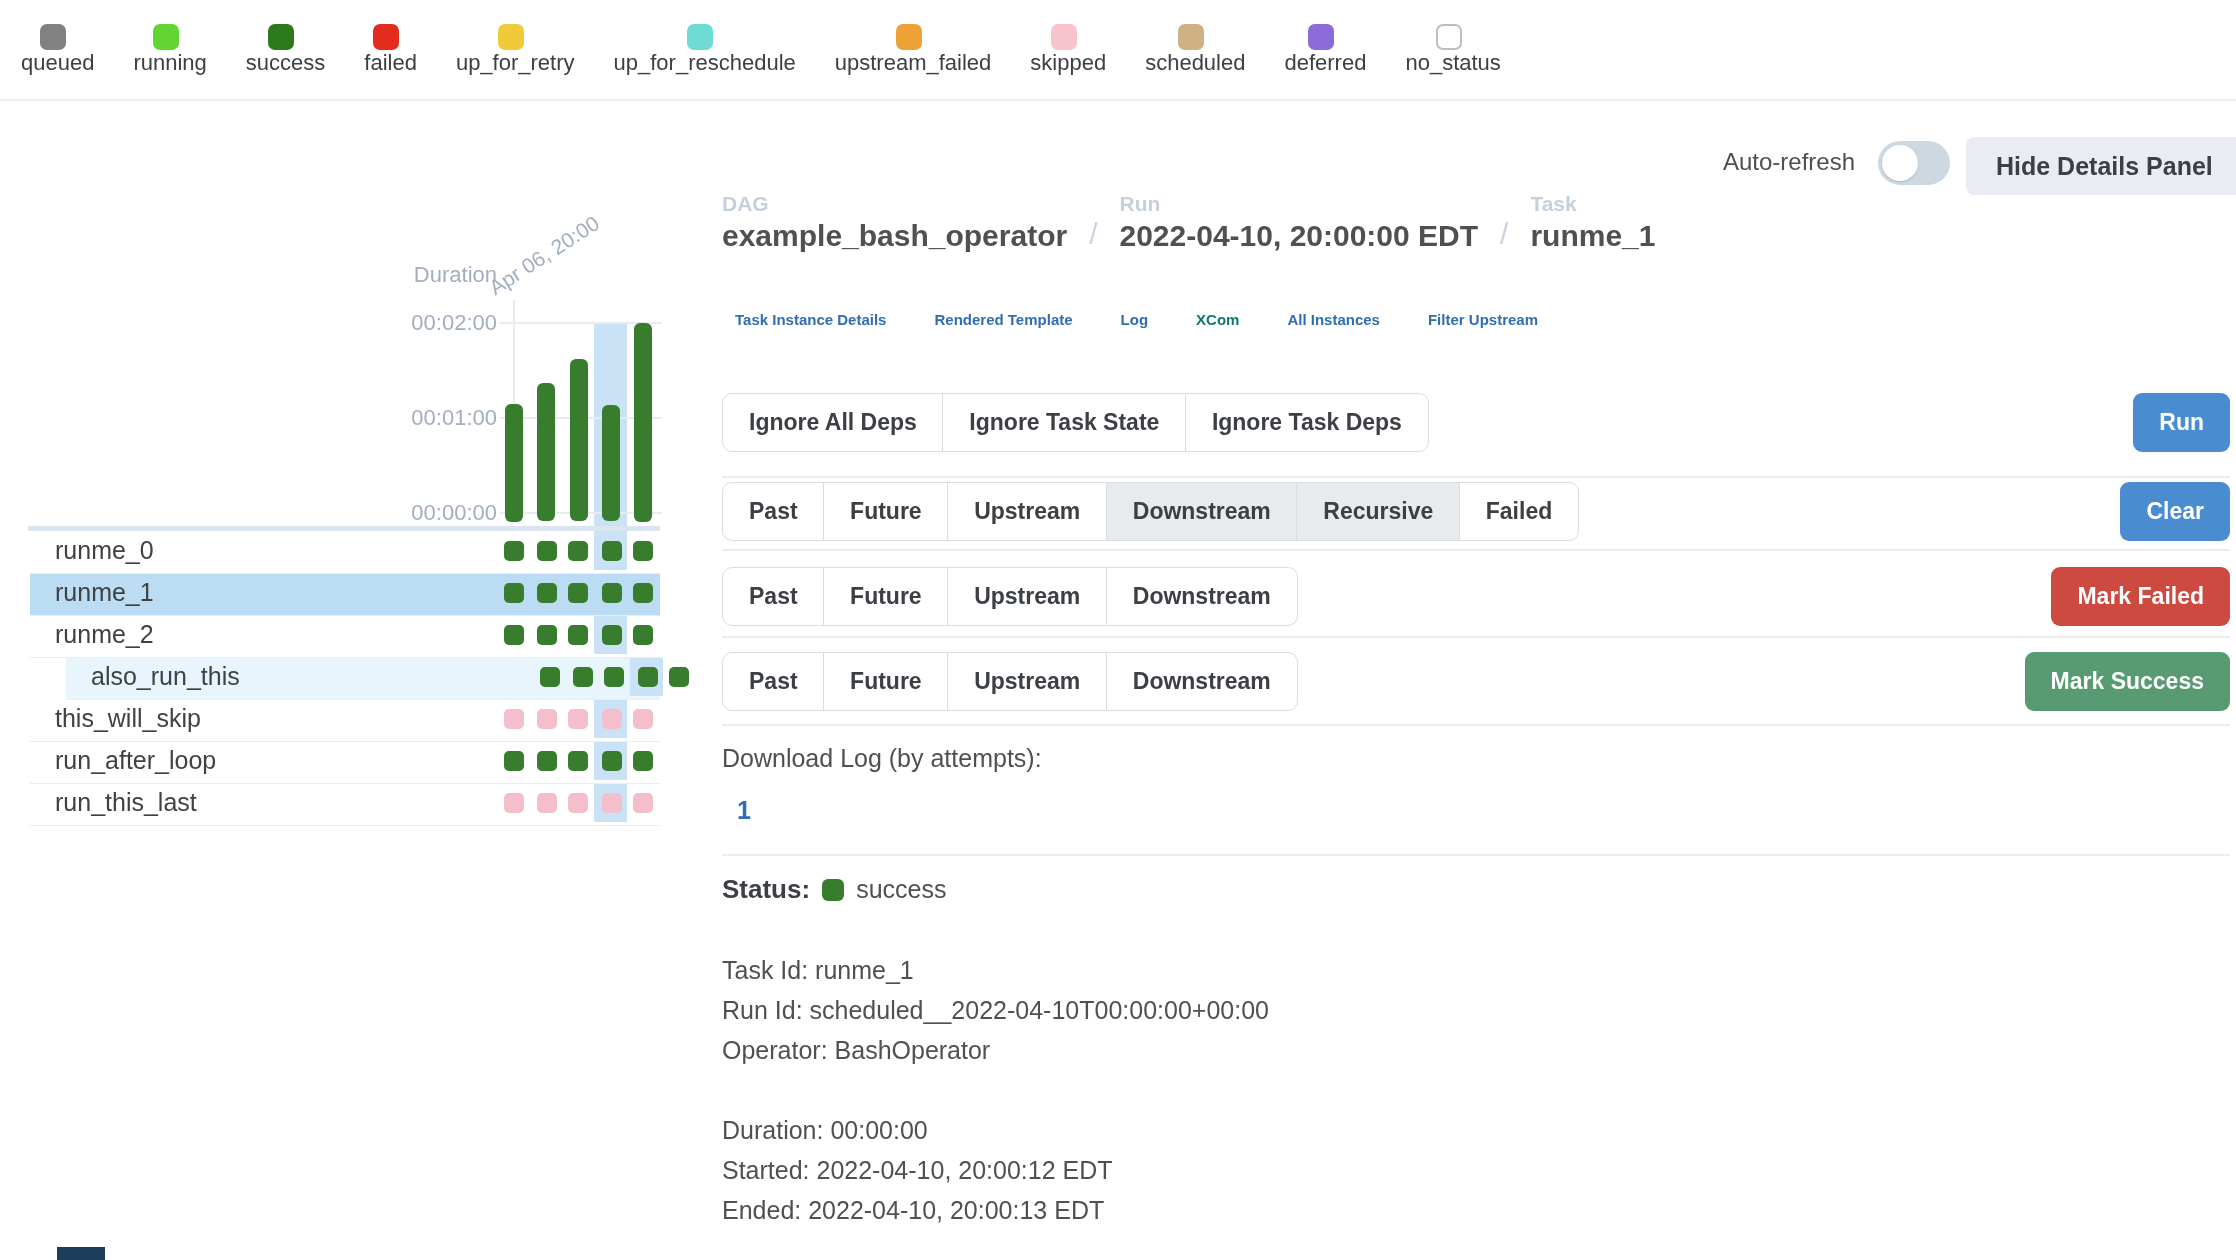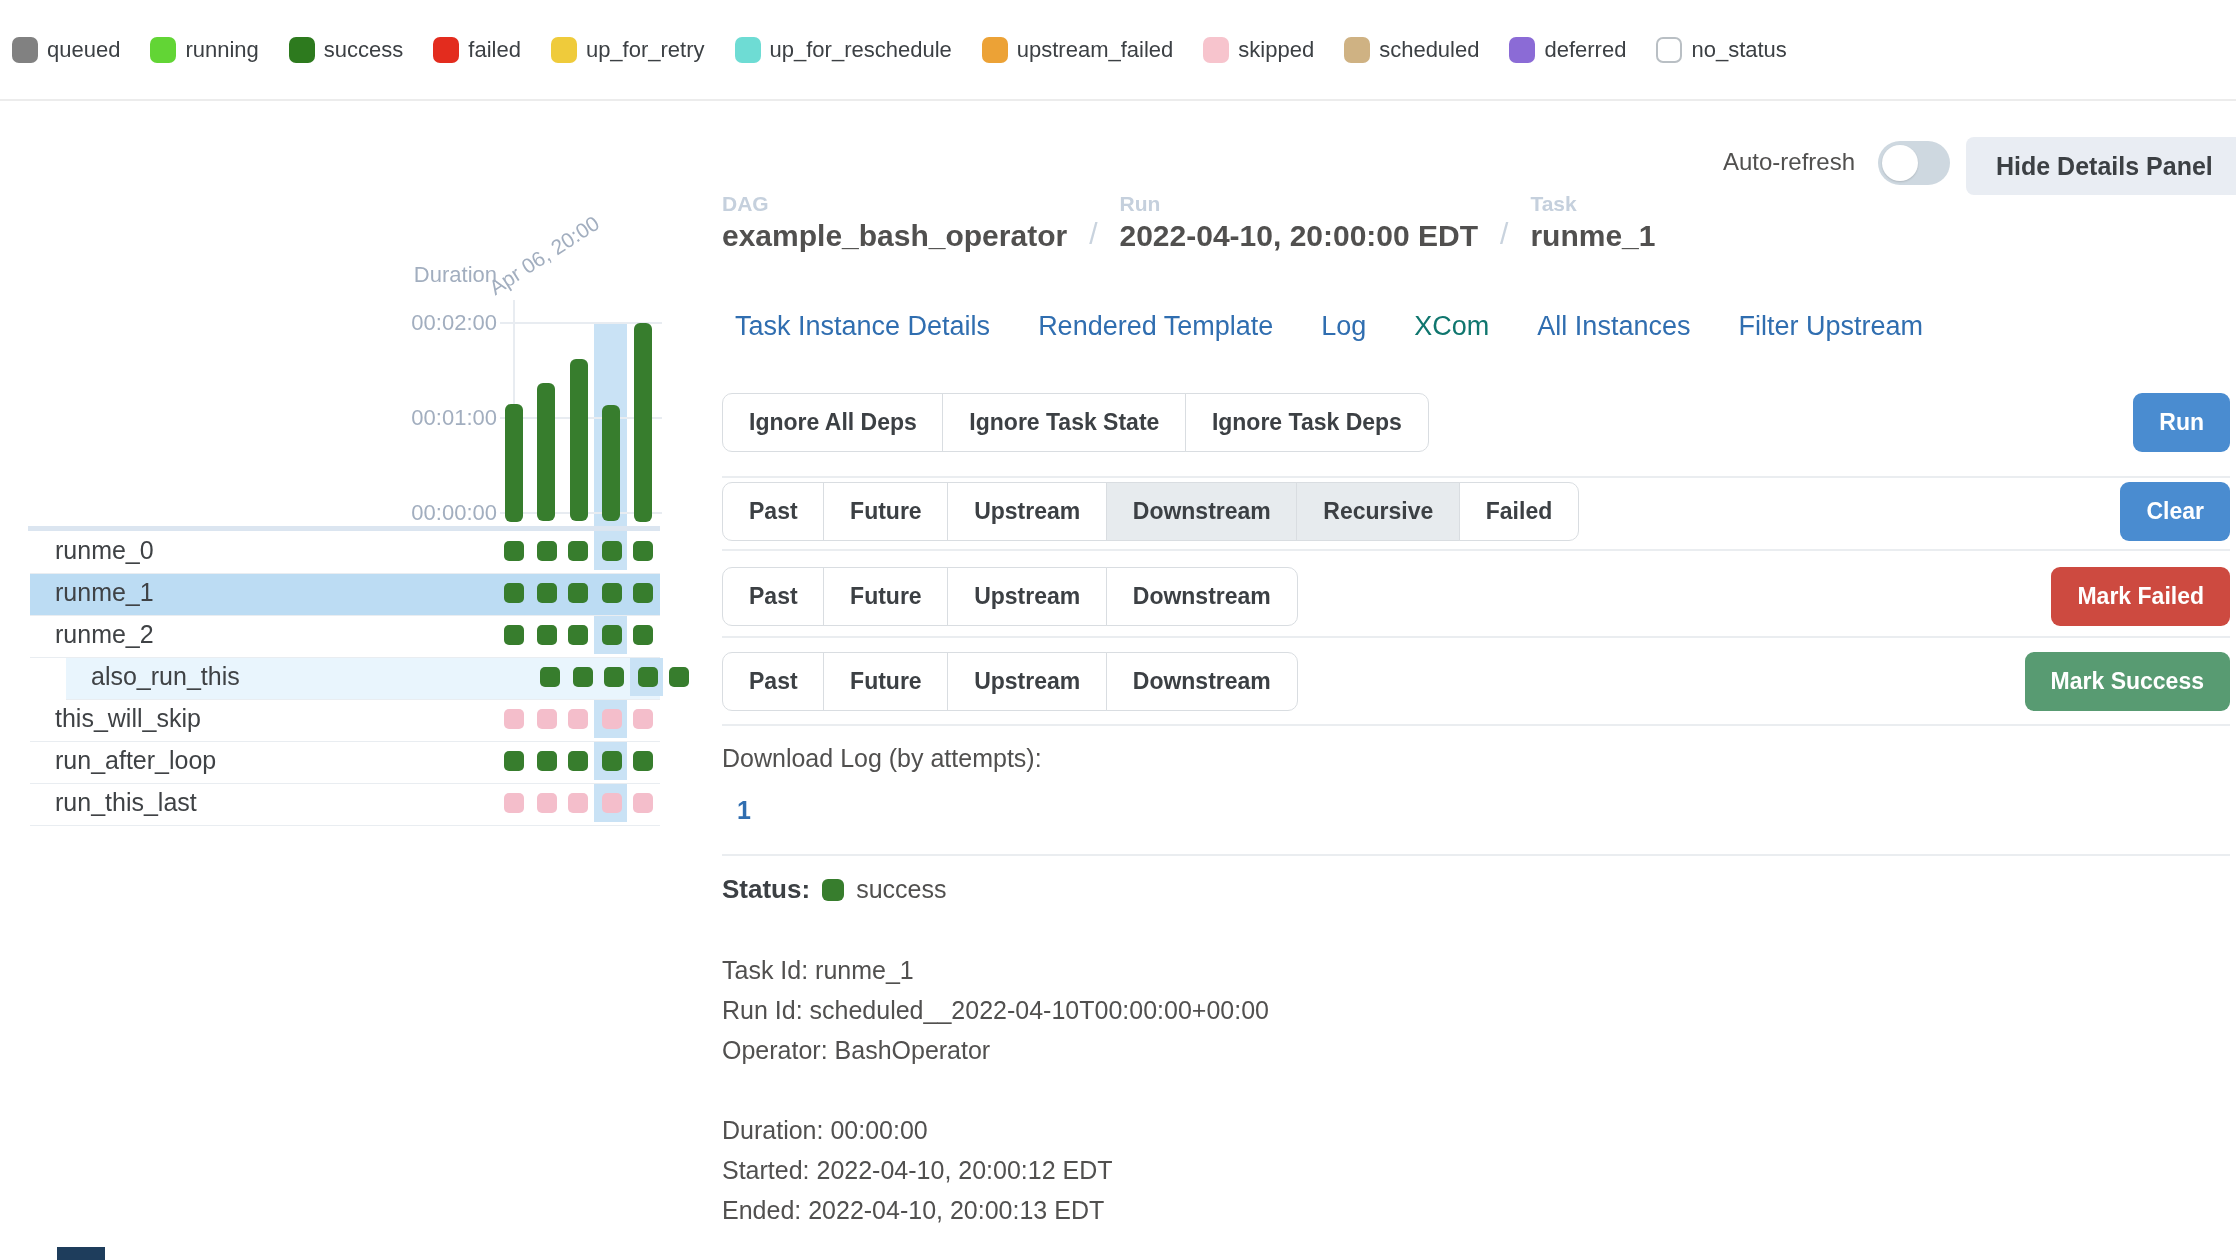--- a/index.html
+++ b/index.html
@@ -4,21 +4,21 @@
 <style>
   html,body{margin:0;padding:0;background:#fff;}
   .app{position:relative;width:2236px;height:1260px;background:#fff;overflow:hidden;
        font-family:"Liberation Sans",sans-serif;color:#51504f;}
   .abs{position:absolute;}
 
   
   #legend-bar{position:absolute;top:0;left:0;width:2236px;height:101px;
               border-bottom:2px solid #ececec;display:flex;align-items:center;
               padding-left:12px;gap:30px;box-sizing:border-box;}
-  .legend-item{display:flex;align-items:center;}
+  .legend-item{display:flex;align-items:center;flex-direction:column;}
   .legend-swatch{width:26px;height:26px;border-radius:7px;flex:0 0 auto;box-sizing:border-box;}
   .legend-label{font-size:22px;color:#3c4044;margin-left:9px;white-space:nowrap;}
 
   
   #duration-title{left:377px;top:262px;width:120px;text-align:right;font-size:22px;color:#a2aebf;}
   #x-tick-label{left:498px;top:276px;font-size:21px;color:#a2aebf;white-space:nowrap;
                 transform:rotate(-33deg);transform-origin:left bottom;}
   .y-tick{left:377px;width:120px;text-align:right;font-size:22px;color:#a2aebf;}
   .gridline-h{left:500px;width:162px;height:2px;background:#e8ecf1;}
   #gridline-v{left:513px;top:300px;width:2px;height:213px;background:#e8ecf1;}
@@ -41,21 +41,21 @@
   #hide-panel-btn{left:1966px;top:137px;height:58px;line-height:58px;padding:0 30px;border-radius:8px;
                   background:#e9edf3;font-weight:bold;font-size:25px;color:#3c4044;white-space:nowrap;}
 
   #breadcrumb{left:722px;top:192px;display:flex;gap:22px;align-items:flex-end;}
   .crumb{display:flex;flex-direction:column;}
   .crumb-label{font-weight:bold;font-size:21px;color:#c5d0dd;margin-bottom:3px;}
   .crumb-value{font-weight:bold;font-size:30px;color:#51504f;white-space:nowrap;}
   .crumb-sep{font-size:30px;color:#c9d3de;padding-bottom:2px;}
 
   #tabs{left:735px;top:311px;display:flex;gap:48px;}
-  .tab{font-weight:normal;font-size:27px;white-space:nowrap;cursor:pointer;}
+  .tab{font-weight:bold;font-size:15px;white-space:nowrap;cursor:pointer;}
 
   .action-row{left:722px;width:1508px;display:flex;justify-content:space-between;align-items:flex-start;}
   .btn-group{display:flex;}
   .gbtn{height:59px;line-height:57px;padding:0 26px;font-weight:bold;font-size:23px;color:#3c4044;
         background:#fff;border:1.5px solid #d9dde1;margin-left:-1.5px;white-space:nowrap;box-sizing:border-box;}
   .gbtn.first{border-radius:10px 0 0 10px;margin-left:0;}
   .gbtn.last{border-radius:0 10px 10px 0;}
   .gbtn.active{background:#e7ebee;}
   .action-btn{height:59px;line-height:59px;padding:0 26px;border-radius:9px;font-weight:bold;
               font-size:23px;color:#fff;white-space:nowrap;}

